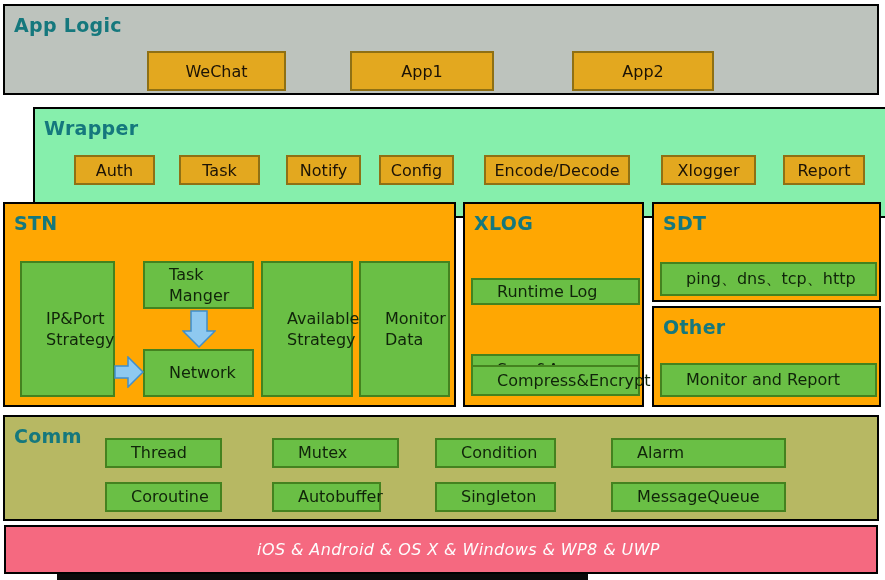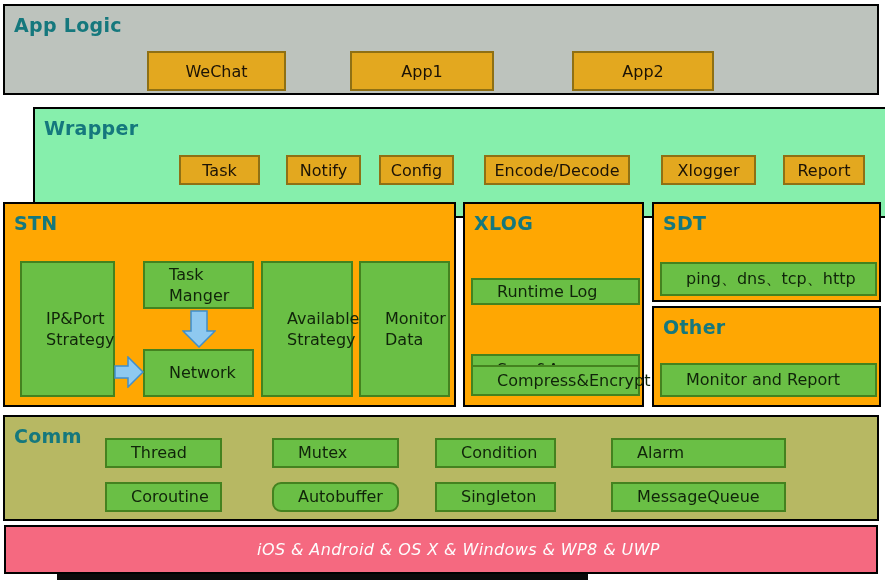--- a/index.html
+++ b/index.html
@@ -25,20 +25,21 @@
 
 <section class="section" style="left:3px;top:4px;width:876px;height:91px;background:#bdc3bd;">
   <div class="sec-title">App Logic</div>
   <div class="btn" style="left:142px;top:45px;width:139px;height:40px;">WeChat</div>
   <div class="btn" style="left:345px;top:45px;width:144px;height:40px;">App1</div>
   <div class="btn" style="left:567px;top:45px;width:142px;height:40px;">App2</div>
 </section>
 
 <section class="section" style="left:3px;top:107px;width:876px;height:111px;background:#86efac;margin-left:30px;">
   <div class="sec-title">Wrapper</div>
+  <div class="btn" style="left:39px;top:46px;width:81px;height:30px;">Auth</div>
   <div class="btn" style="left:144px;top:46px;width:81px;height:30px;">Task</div>
   <div class="btn" style="left:251px;top:46px;width:75px;height:30px;">Notify</div>
   <div class="btn" style="left:344px;top:46px;width:75px;height:30px;">Config</div>
   <div class="btn" style="left:449px;top:46px;width:146px;height:30px;">Encode/Decode</div>
   <div class="btn" style="left:626px;top:46px;width:95px;height:30px;">Xlogger</div>
   <div class="btn" style="left:748px;top:46px;width:82px;height:30px;">Report</div>
 </section>
 
 <section class="section" style="left:3px;top:202px;width:453px;height:205px;background:#ffa702;">
   <div class="sec-title">STN</div>
@@ -72,21 +73,21 @@
   <div class="gbox" style="left:6px;top:55px;width:217px;height:34px;">Monitor and Report</div>
 </section>
 
 <section class="section" style="left:3px;top:415px;width:876px;height:106px;background:#b7b863;">
   <div class="sec-title">Comm</div>
   <div class="gbox" style="left:100px;top:21px;width:117px;height:30px;">Thread</div>
   <div class="gbox" style="left:267px;top:21px;width:127px;height:30px;">Mutex</div>
   <div class="gbox" style="left:430px;top:21px;width:121px;height:30px;">Condition</div>
   <div class="gbox" style="left:606px;top:21px;width:175px;height:30px;">Alarm</div>
   <div class="gbox" style="left:100px;top:65px;width:117px;height:30px;">Coroutine</div>
-  <div class="gbox" style="left:267px;top:65px;width:127px;height:30px;border-radius:9px;">Autobuffer</div>
+  <div class="gbox" style="left:267px;top:65px;width:109px;height:30px;">Autobuffer</div>
   <div class="gbox" style="left:430px;top:65px;width:121px;height:30px;">Singleton</div>
   <div class="gbox" style="left:606px;top:65px;width:175px;height:30px;">MessageQueue</div>
 </section>
 
 <div class="pinkbar">
   <span>iOS &amp; Android &amp; OS X &amp; Windows &amp; WP8 &amp; UWP</span>
 </div>
 
 <div class="blackbar"></div>
 

